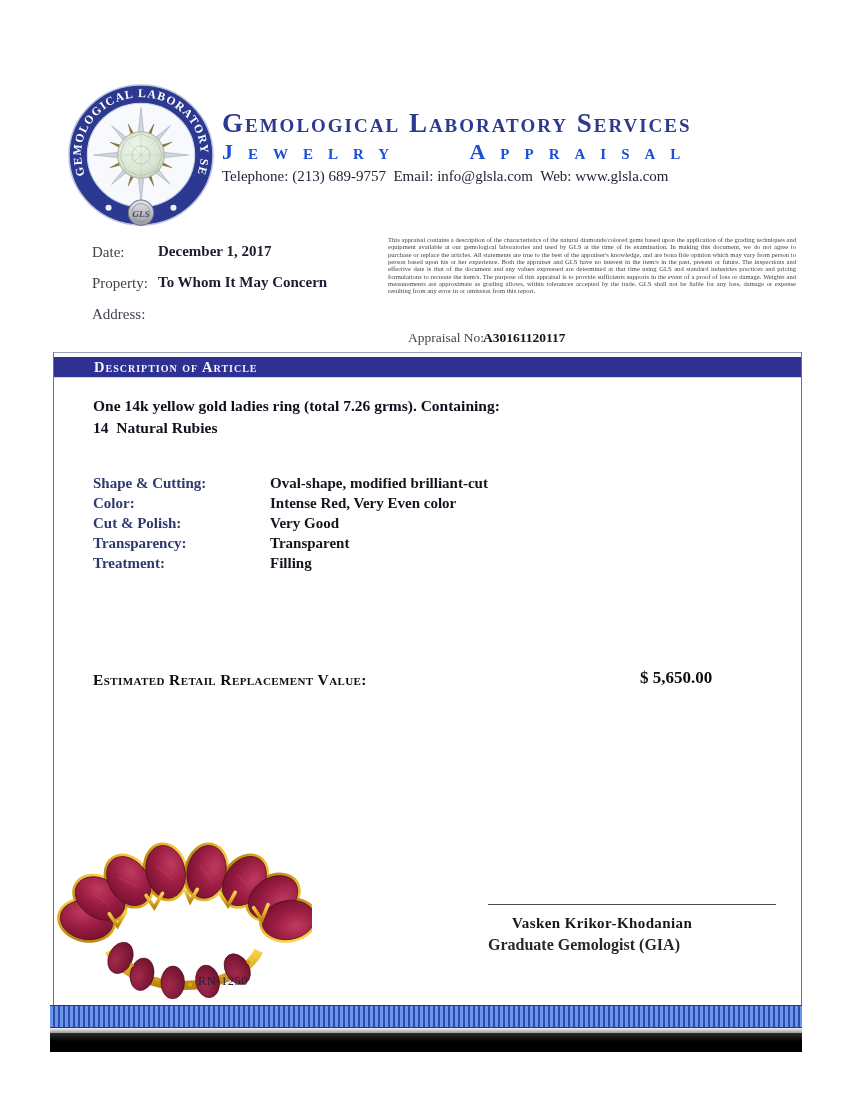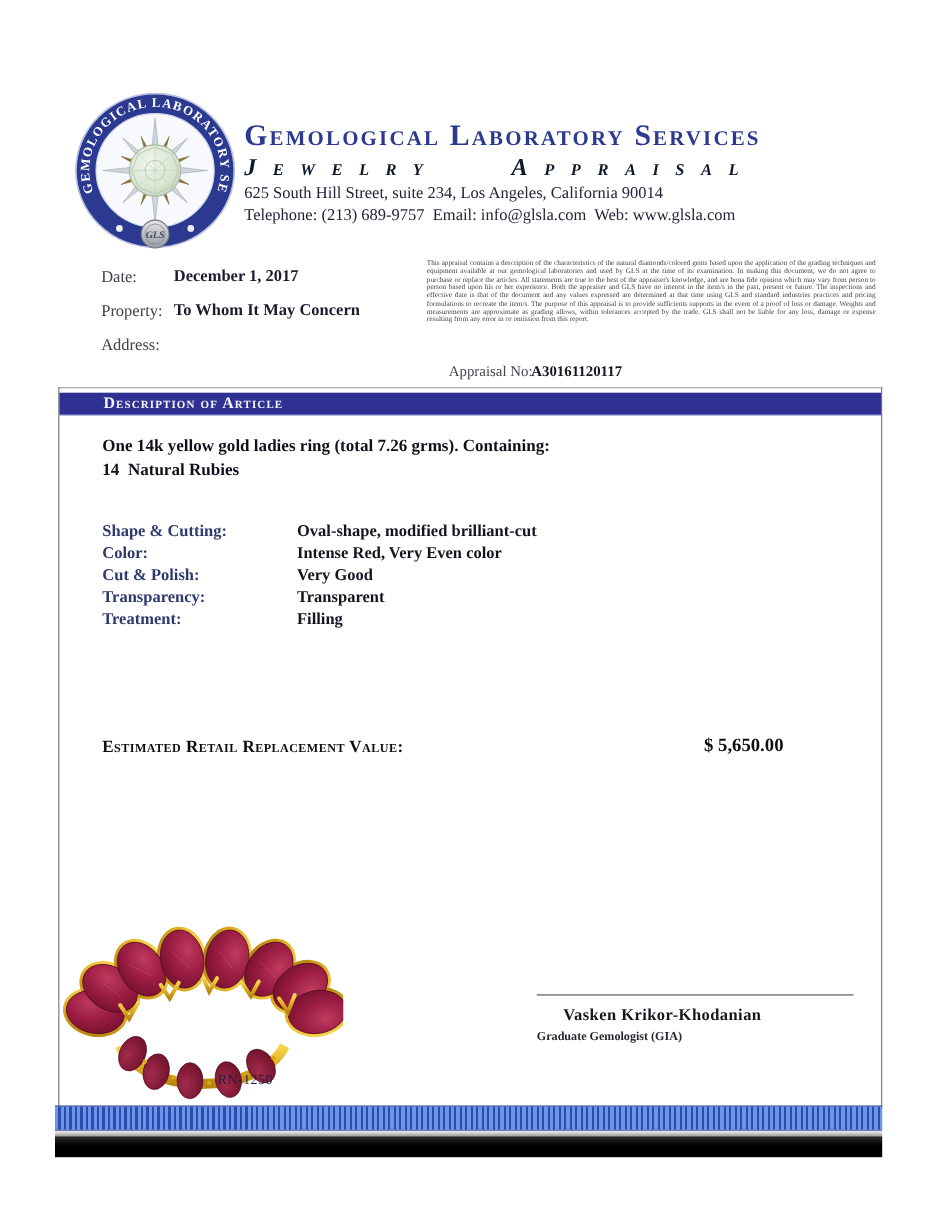--- a/index.html
+++ b/index.html
@@ -8,23 +8,23 @@
     font-family:"Liberation Serif", serif; overflow:hidden;
   }
   
   .logo { position:absolute; left:66px; top:84px; width:150px; height:146px; }
   .head-text { position:absolute; left:222px; top:108px; width:580px; }
   .title1 {
     font-variant:small-caps; font-weight:bold; color:#2b3990;
     font-size:27px; letter-spacing:2px; line-height:30px; white-space:nowrap;
   }
   .title2 {
-    font-variant:small-caps; font-weight:bold; color:#0f172a;
+    font-variant:small-caps; font-weight:bold; color:#1d4ed8;
     font-size:22px; letter-spacing:15px; word-spacing:46px;
-    line-height:26px; white-space:nowrap; margin-top:1px;font-style:italic;
+    line-height:26px; white-space:nowrap; margin-top:1px;
   }
   .addr-line { font-size:15px; color:#23233a; line-height:18px; margin-top:2px; white-space:pre-wrap; }
   
   .meta-label { position:absolute; left:92px; font-size:15px; color:#42424f; }
   .meta-value { position:absolute; left:158px; font-size:15px; font-weight:bold; color:#1c1c30; white-space:nowrap; }
   
   .disclaimer {
     position:absolute; left:388px; top:236px; width:408px;
     font-size:6.6px; line-height:7.35px; text-align:justify; color:#45453e;
   }
@@ -49,21 +49,21 @@
   .val-label {
     position:absolute; left:93px; top:671px;
     font-variant:small-caps; font-weight:bold; font-size:15.5px; color:#0d0d12; letter-spacing:0.4px;
   }
   .val-value { position:absolute; left:640px; top:668px; font-size:17px; font-weight:bold; color:#0d0d12; }
   
   .ring-photo { position:absolute; left:56px; top:840px; width:256px; height:162px; }
   .ring-ref { position:absolute; left:198px; top:974px; font-size:12.5px; font-weight:normal; color:#1c2240; letter-spacing:0.5px; }
   .sig-line { position:absolute; left:488px; top:904px; width:288px; height:1px; background:#4a4a52; }
   .sig-name { position:absolute; left:488px; top:915px; font-size:15px; font-weight:bold; color:#16161f; letter-spacing:0.4px;margin-left:24px; }
-  .sig-title { position:absolute; left:488px; top:936px; font-size:11px; font-weight:bold; color:#27272f; }
+  .sig-title { position:absolute; left:488px; top:936px; font-size:16px; font-weight:bold; color:#27272f; }
   
   .ribbon {
     position:absolute; left:50px; top:1005px; width:752px; height:23px;
     background:repeating-linear-gradient(to right, #6b94ea 0px, #6b94ea 3px, #2a4cab 3px, #2a4cab 5px);
     border-top:1px solid #1c3a8e; border-bottom:1px solid #1c3a8e; box-sizing:border-box;
   }
   .silver-strip { position:absolute; left:50px; top:1028px; width:752px; height:5px;
     background:linear-gradient(#f2f2f2, #9c9c9c); }
   .shadow-bar { position:absolute; left:50px; top:1033px; width:752px; height:19px;
     background:linear-gradient(#2d2d2d, #000 45%, #000); }
@@ -127,21 +127,20 @@
     <g>
       <circle cx="74" cy="127" r="12.5" fill="url(#silverG)" stroke="#75777d" stroke-width="1"></circle>
       <circle cx="74" cy="127" r="9" fill="none" stroke="#85878d" stroke-width="0.7"></circle>
       <text x="74" y="131" text-anchor="middle" font-size="9" font-weight="bold" font-style="italic" fill="#4a4e58" font-family="Liberation Serif, serif">GLS</text>
     </g>
   </svg>
 
   <div class="head-text">
     <div class="title1">Gemological Laboratory Services</div>
     <div class="title2">Jewelry Appraisal</div>
-    <div class="addr-line">625 South Hill Street, suite 234, Los Angeles, California 90014</div>
     <div class="addr-line">Telephone: (213) 689-9757  Email: info@glsla.com  Web: www.glsla.com</div>
   </div>
 
   <div class="meta-label" style="top:244px;">Date:</div>
   <div class="meta-value" style="top:243px;">December 1, 2017</div>
   <div class="meta-label" style="top:275px;text-align:center;">Property:</div>
   <div class="meta-value" style="top:274px;">To Whom It May Concern</div>
   <div class="meta-label" style="top:306px;">Address:</div>
   <div class="meta-value" style="top:305px;"></div>
 

